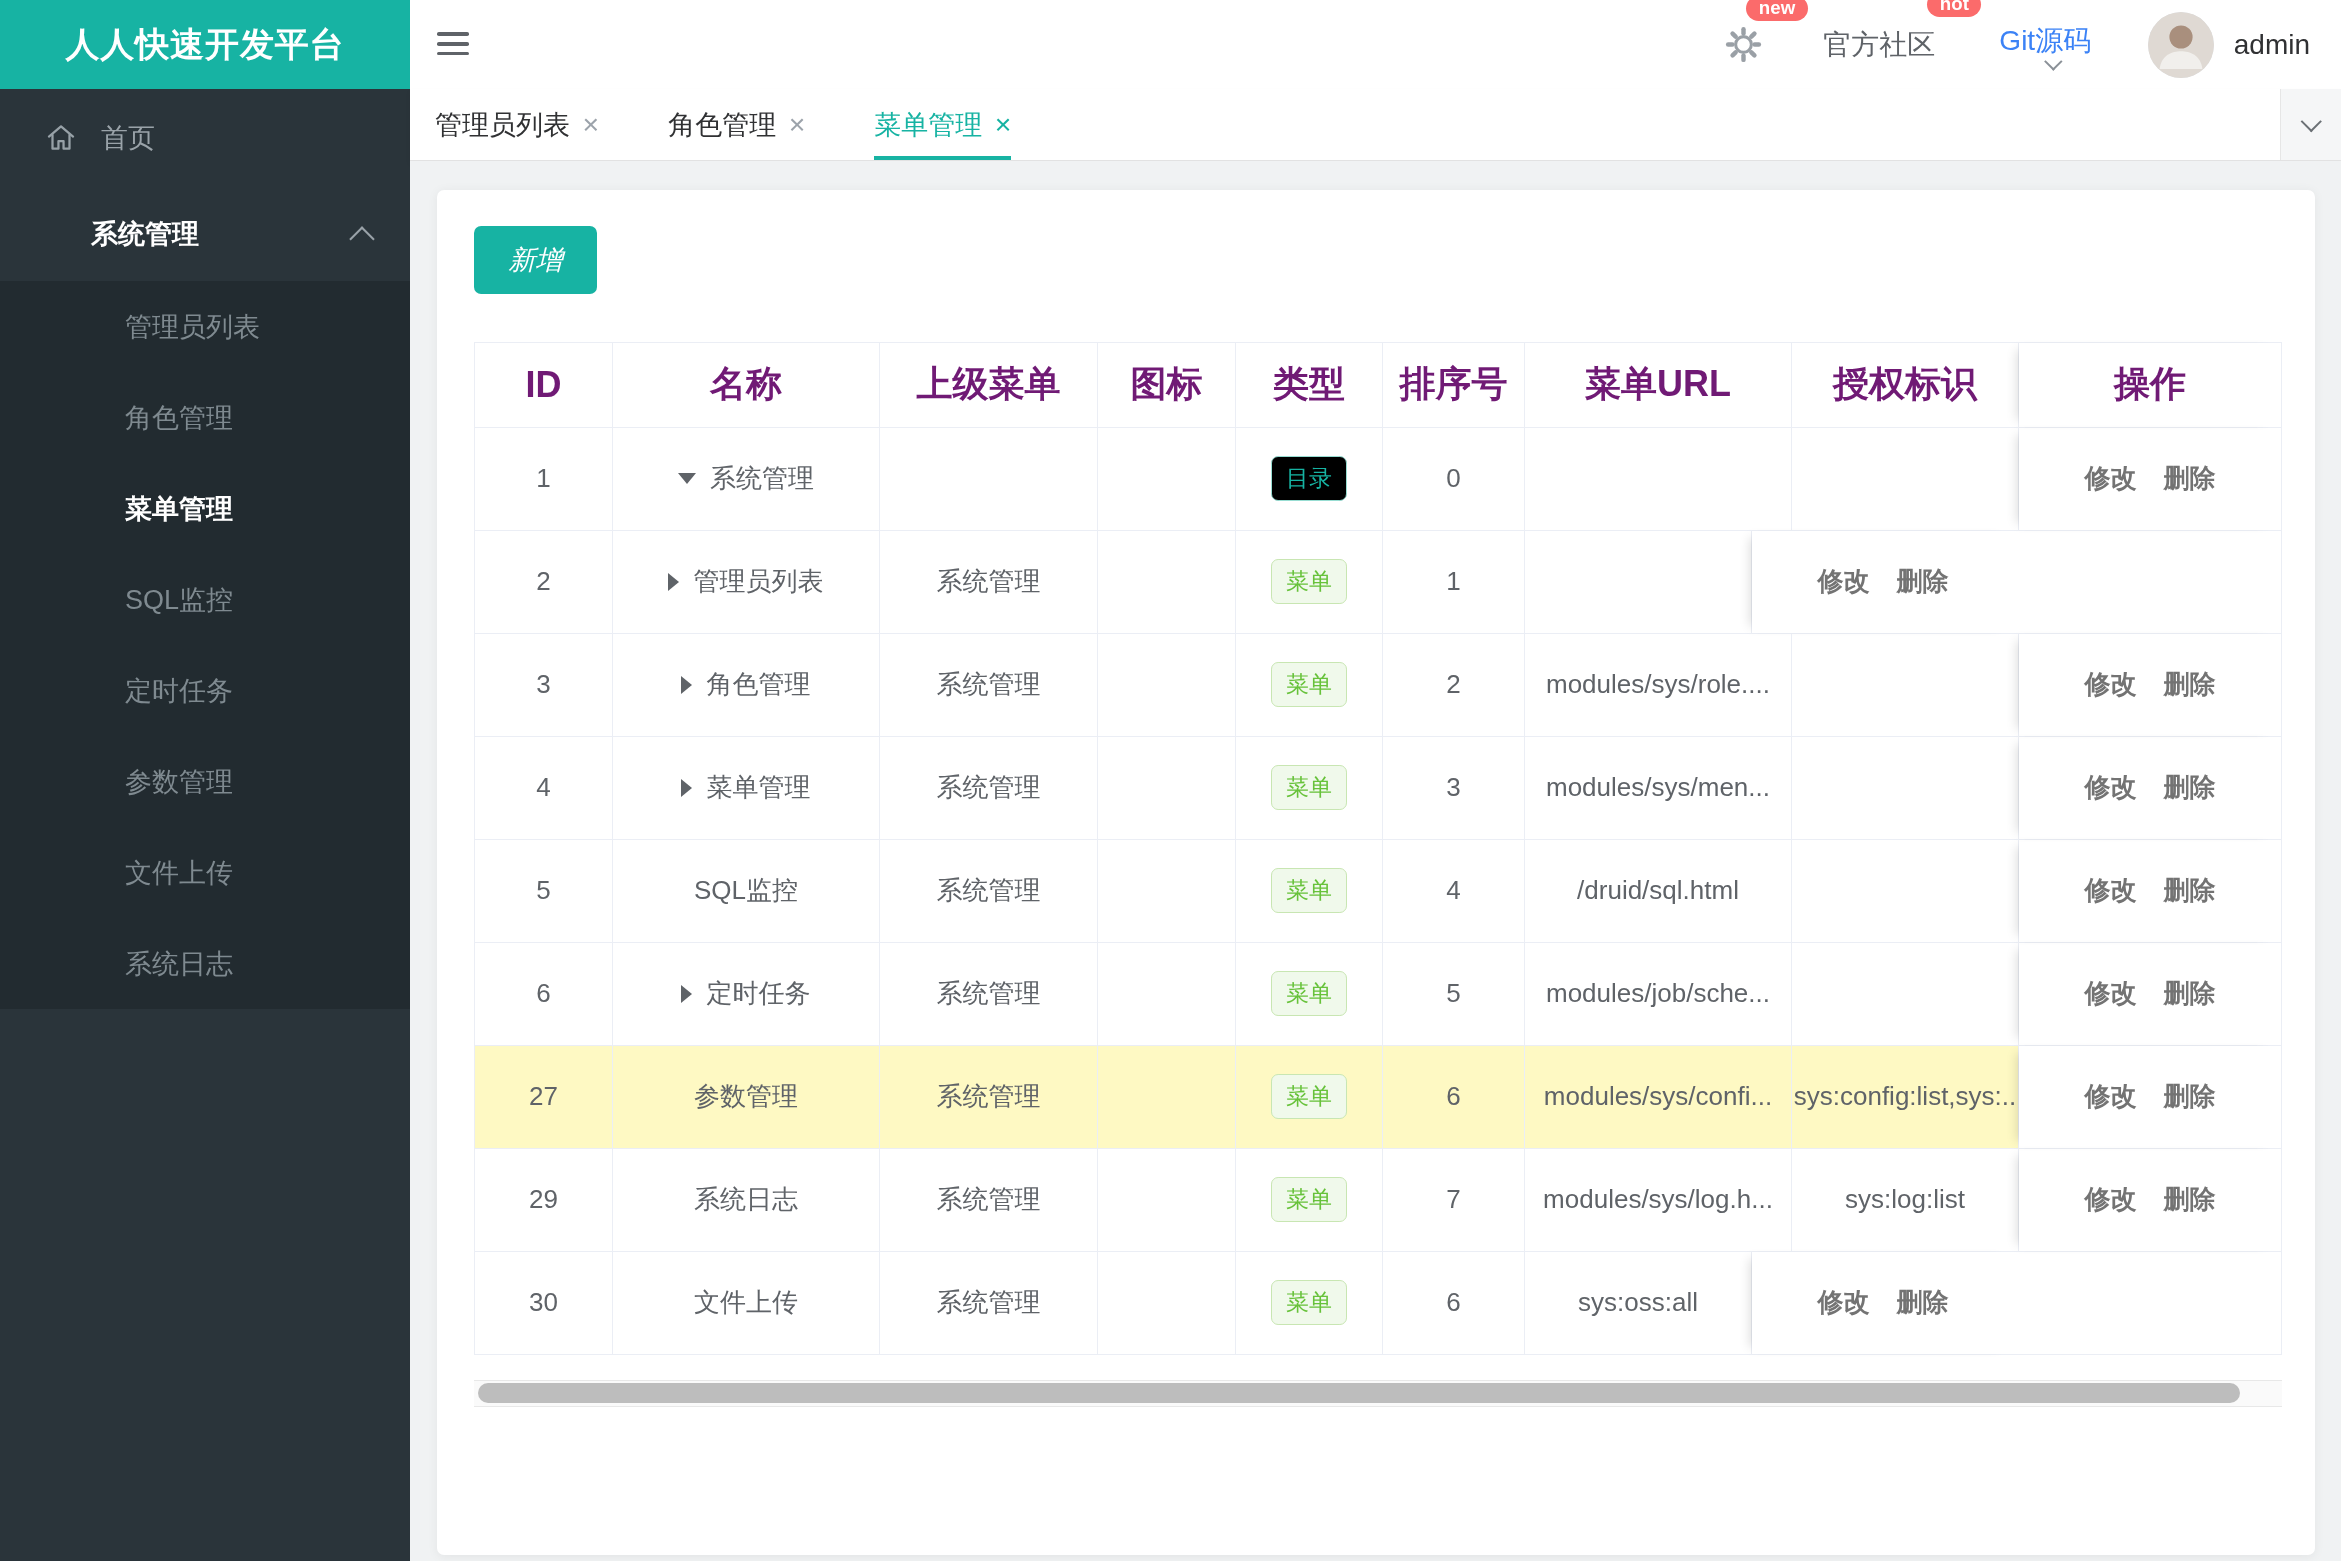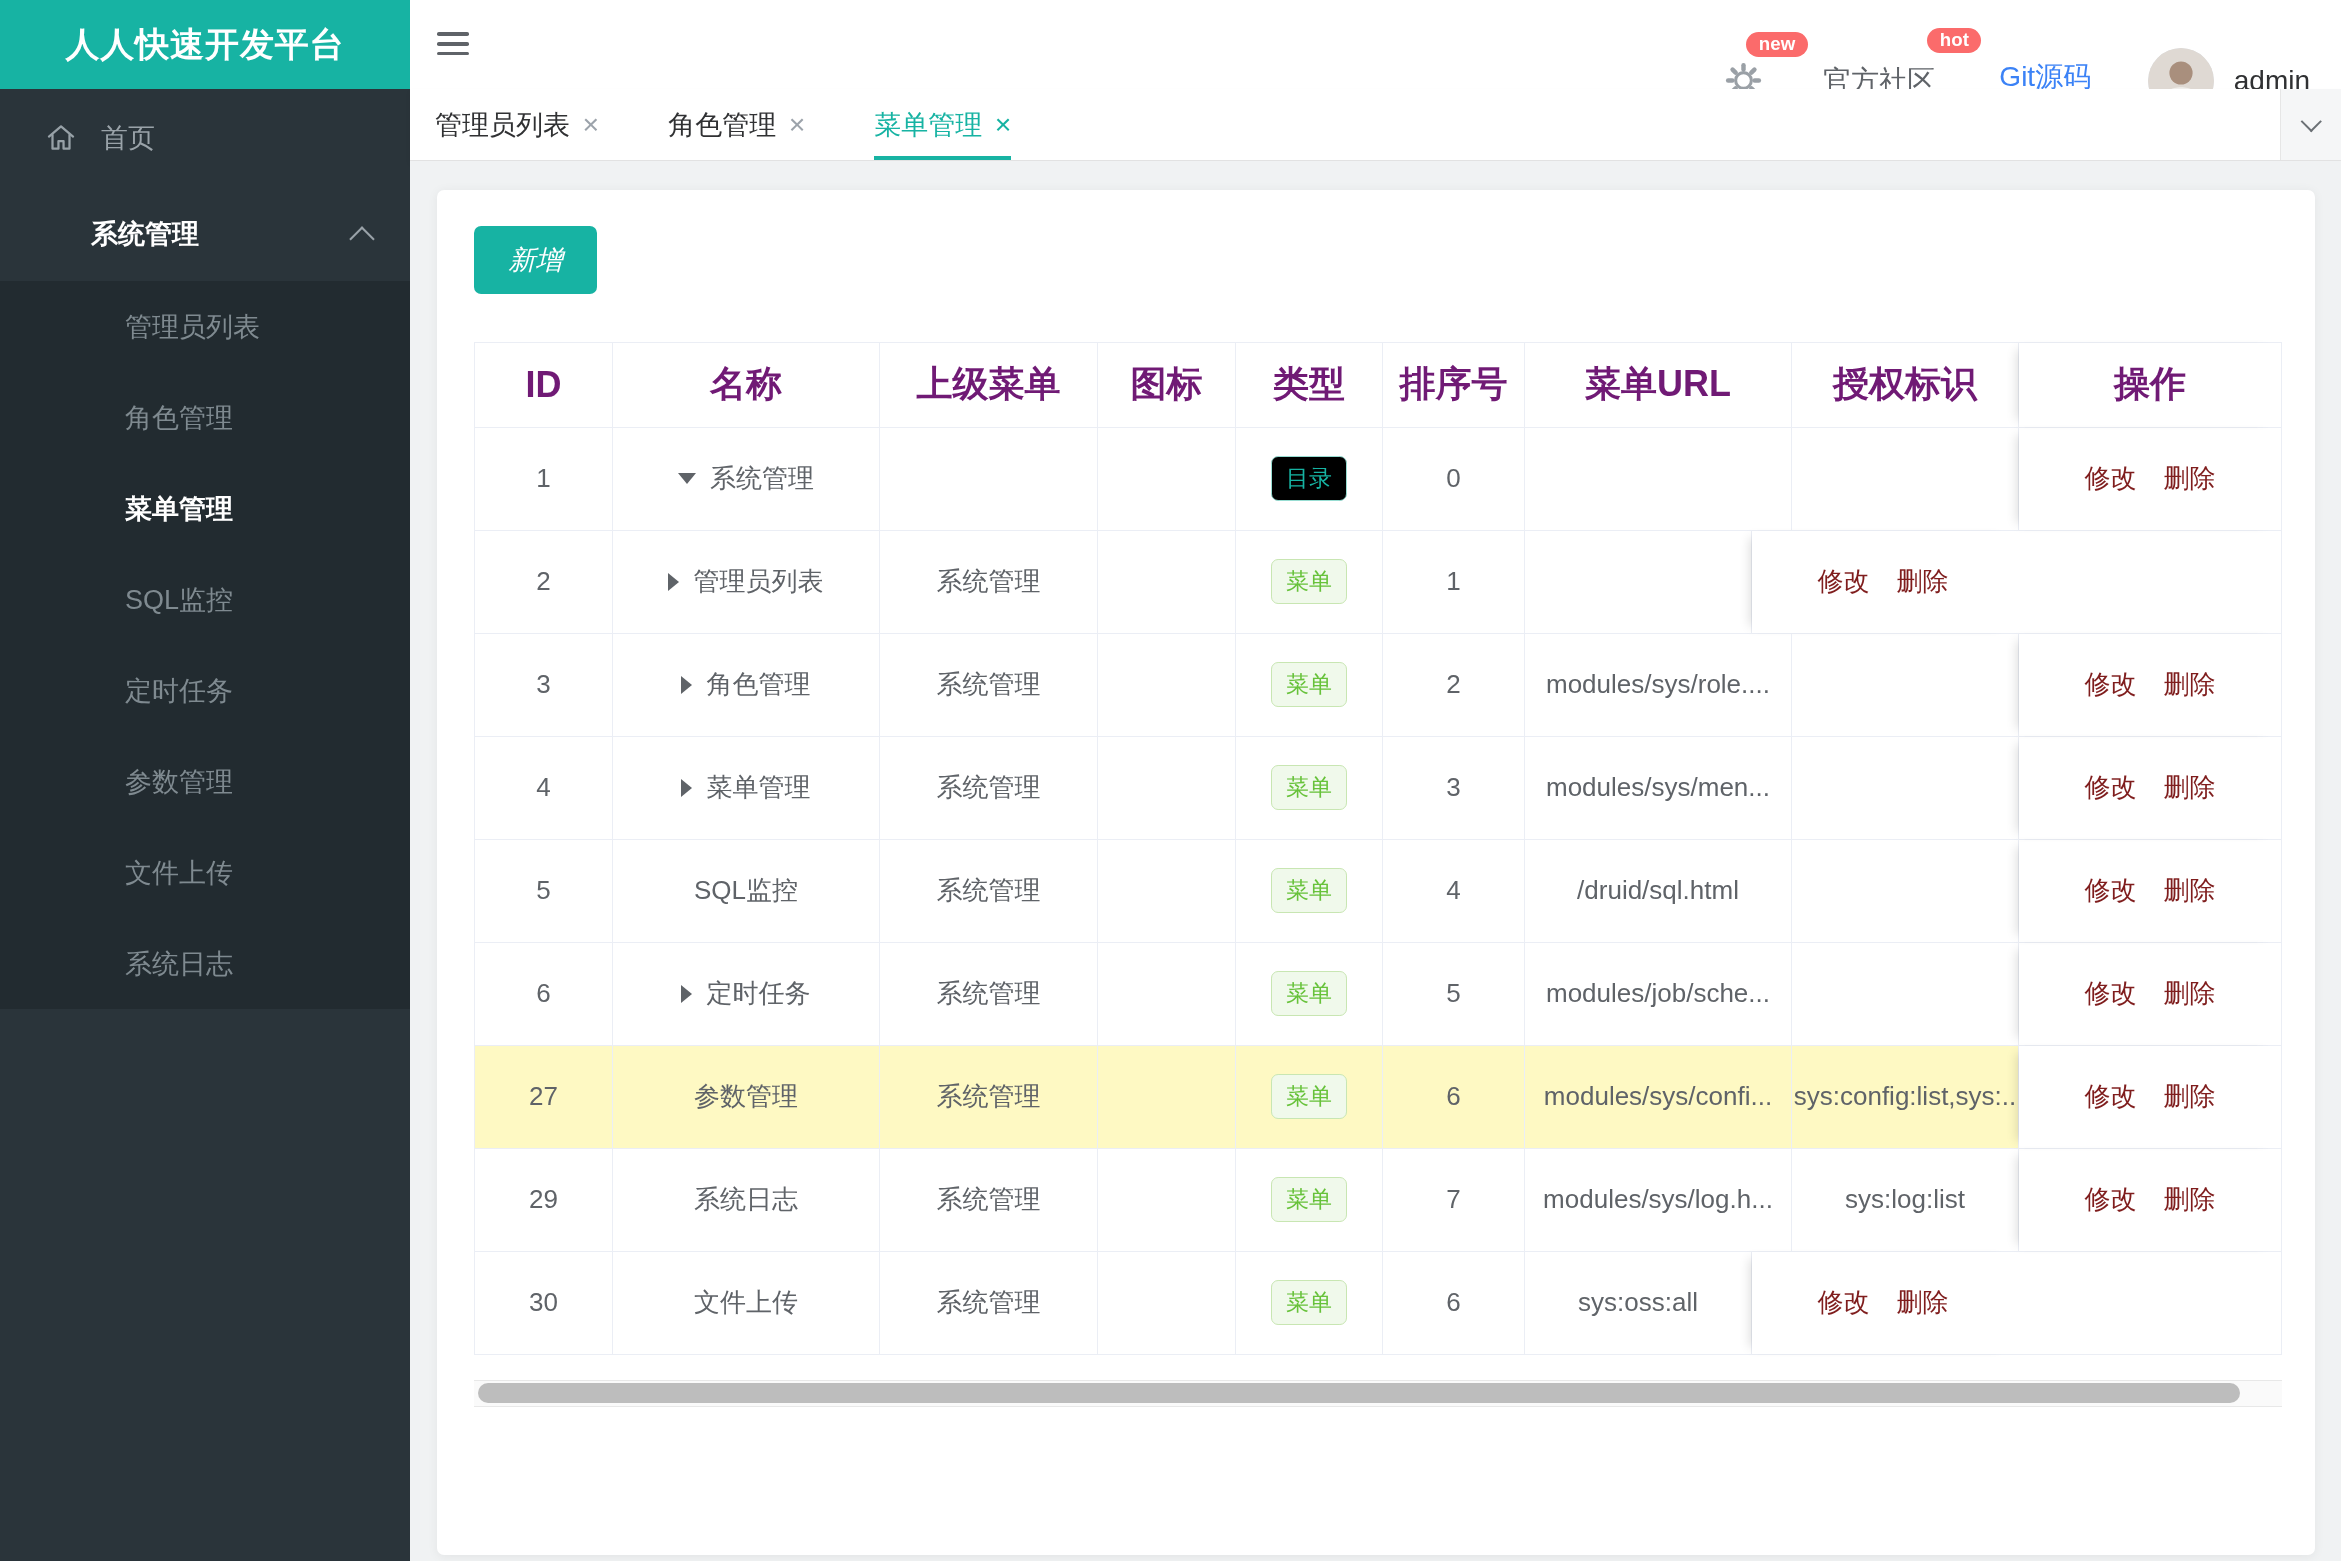--- a/index.html
+++ b/index.html
@@ -21,21 +21,21 @@
   .chev.up{transform:rotate(-135deg);margin-top:9px;}
   .submenu{background:#222b30;}
   .submenu .sub-item{height:91px;display:flex;align-items:center;padding-left:125px;
     color:#7f8a90;font-size:27px;cursor:pointer;}
   .submenu .sub-item.active{color:#ffffff;font-weight:bold;}
 
   
   .topbar{position:absolute;left:410px;top:0;right:0;height:89px;background:#fff;}
   .hamburger{position:absolute;left:27px;top:26px;width:32px;cursor:pointer;}
   .hamburger div{height:3.6px;background:#5f6368;margin:6.2px 0;border-radius:1.8px;}
-  .top-right{position:absolute;right:32px;top:0;height:89px;display:flex;align-items:center;margin-top:36px;}
+  .top-right{position:absolute;right:32px;top:0;height:89px;display:flex;align-items:center;}
   .pill{position:absolute;background:#fb6b6b;color:#fff;font-size:18.7px;font-weight:bold;
     padding:3.6px 12.5px;border-radius:890px;line-height:1;}
   .gear-wrap{position:relative;margin-right:59px;display:flex;align-items:center;cursor:pointer;}
   .gear-wrap .pill{top:-28.5px;left:23px;}
   .community-wrap{position:relative;margin-right:64px;font-size:28px;color:#5f6368;cursor:pointer;}
   .community-wrap .pill{top:-34px;right:-46px;}
   .git-wrap{display:flex;align-items:center;margin-right:57px;font-size:28px;color:#3b82f6;cursor:pointer;flex-direction:column;}
   .chev-sm{display:inline-block;width:10.7px;height:10.7px;border-right:2.7px solid #8a9097;
     border-bottom:2.7px solid #8a9097;transform:rotate(45deg);margin-left:16px;margin-top:-5.3px;}
   .avatar{width:66px;height:66px;border-radius:50%;overflow:hidden;margin-right:19.6px;
@@ -79,21 +79,21 @@
   .c8.fixedcol{box-shadow:-9px 0 10.7px -7.1px rgba(0,0,0,0.14);}
   .tr.hl .td{background:#fef9c3;}
   .tr.hl .td.fixedcol{background:#fff;}
   .tri-down{width:0;height:0;border-left:9.8px solid transparent;border-right:9.8px solid transparent;
     border-top:11.6px solid #5f6368;margin-right:14.2px;flex:none;cursor:pointer;}
   .tri-right{width:0;height:0;border-top:9.8px solid transparent;border-bottom:9.8px solid transparent;
     border-left:11.6px solid #5f6368;margin-right:14.2px;flex:none;cursor:pointer;}
   .tag{display:inline-block;padding:8px 14.2px;font-size:23px;border-radius:7.1px;border:0.9px solid;line-height:1.2;}
   .tag-dir{color:#16b3a2;background:#000000;border-color:#97ddd2;}
   .tag-menu{color:#67c23a;background:#f0f9eb;border-color:#c8e6b2;}
-  .act{color:#7f1d1d;cursor:pointer;}
+  .act{color:#737373;cursor:pointer;font-weight:bold;}
   .act + .act{margin-left:27px;}
 
   
   .hscroll{margin:25px 34px 0 37px;width:1808px;height:27px;background:#fafafa;
     border-top:0.9px solid #e8e8e8;border-bottom:0.9px solid #e8e8e8;position:relative;box-sizing:border-box;}
   .hthumb{position:absolute;left:3.6px;top:2.7px;height:19.6px;width:97.5%;background:#bdbdbd;
     border-radius:10.7px;cursor:pointer;}
 </style>
 </head>
 <body>

